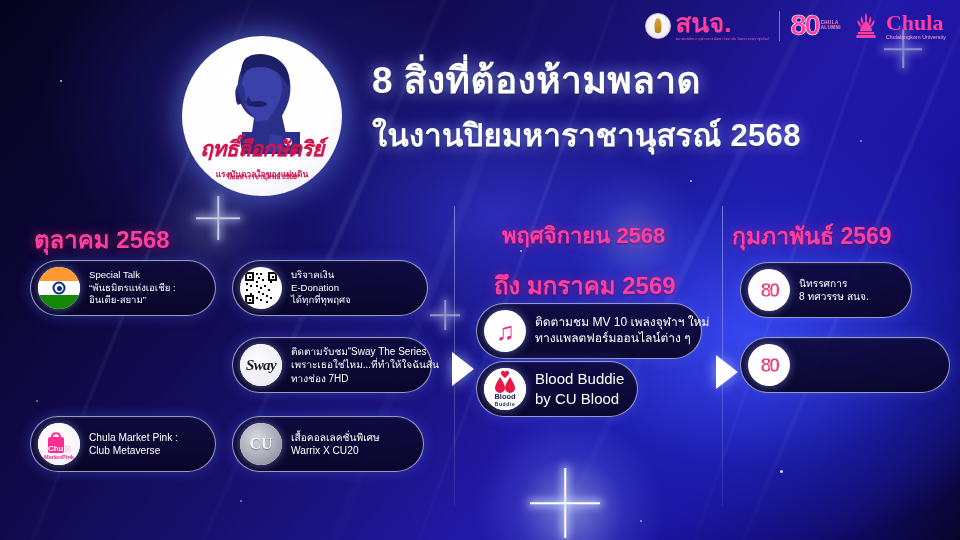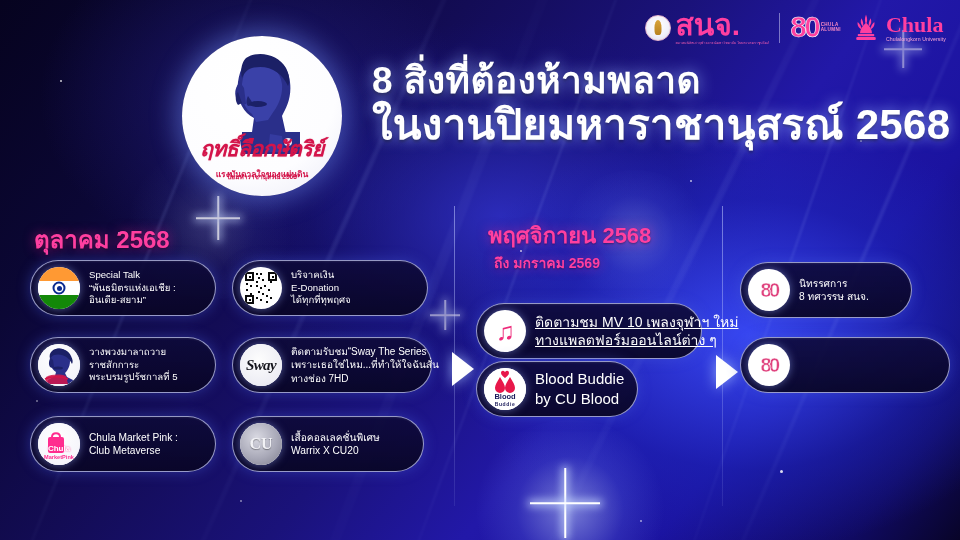--- a/index.html
+++ b/index.html
@@ -85,42 +85,42 @@
   }
 
   .title-block { position: absolute; left: 372px; top: 62px; }
   .title-line1 {
     color: #ffffff; font-size: 37px; font-weight: bold; line-height: 1.04;
     letter-spacing: 0.5px;
     text-shadow: 0 0 16px rgba(150,175,255,0.85), 0 2px 3px rgba(0,0,0,0.45);
     white-space: nowrap;
   }
   .title-line2 {
-    color: #ffffff; font-size: 42px; font-weight: bold; line-height: 1.1;
-    margin-top: 2px; letter-spacing: 0.3px;
+    color: #ffffff; font-size: 31px; font-weight: bold; line-height: 1.1;
+    margin-top: 19px; letter-spacing: 0.3px;
     text-shadow: 0 0 14px rgba(150,175,255,0.8), 0 2px 3px rgba(0,0,0,0.45);
     white-space: nowrap;
   }
 
   
   .logos { position: absolute; right: 14px; top: 10px; display: flex; align-items: center; gap: 10px; }
   .logo-sanj { display: flex; align-items: center; gap: 4px; }
   .sanj-seal {
     width: 26px; height: 26px; border-radius: 50%;
     background: radial-gradient(circle at 50% 40%, #fff 0%, #f2f2fa 55%, #d8d8ea 100%);
     border: 1.2px solid #e8b8cf;
     position: relative; flex: 0 0 auto;
   }
   .sanj-seal::after {
     content: ""; position: absolute; left: 50%; top: 4px;
     transform: translateX(-50%);
     width: 7px; height: 15px; border-radius: 50% 50% 35% 35%;
     background: linear-gradient(#d8a33a, #b8821f);
   }
-  .sanj-text { color: #ff3fa0; font-size: 30px; font-weight: bold; line-height: 1; }
+  .sanj-text { color: #ff3fa0; font-size: 26px; font-weight: bold; line-height: 1; }
   .sanj-caption { color: #ff5fb0; font-size: 3.4px; line-height: 1; margin-top: 2px; white-space: nowrap; letter-spacing: .1px; }
   .logo-div { width: 1px; height: 30px; background: rgba(200,200,240,0.55); }
 
   .logo-80 { display: flex; align-items: center; gap: 2px; }
   .eighty {
     color: #ff3fa0; font-size: 29px; font-weight: bold; line-height: 1;
     letter-spacing: -2px;
     -webkit-text-stroke: 0.6px #ffffff;
   }
   .eighty-sub { display: flex; flex-direction: column; line-height: 1.05; }
@@ -353,39 +353,20 @@
         </div>
       <div class="flag-wheel"></div>
     </div>
     <div class="card-text xs">
       <span class="ln">Special Talk</span>
       <span class="ln">“พันธมิตรแห่งเอเชีย :</span>
       <span class="ln">อินเดีย-สยาม”</span>
     </div>
   </div>
 
-  <div class="card" style="left:30px; top:337px; width:186px;">
-    <div class="card-icon">
-      <div class="king-icon">
-        <svg viewBox="0 0 42 42" width="42" height="42">
-          <path d="M18 5 C26 3 32 9 32 17 C32 23 29 27 27 29 L29 33 L35 36 L36 40 L9 40 L10 36 L17 32 L18 28 C13 25 11 19 12 14 C13 9 15 6 18 5 Z" fill="#2a2f8a"></path>
-          <path d="M13 14 C11 16 10 20 12 23 C13 24 15 24 16 23 L15 16 Z" fill="#1f2470"></path>
-          <ellipse cx="20" cy="24" rx="5" ry="1.6" fill="#1b2066"></ellipse>
-          <path d="M14 7 C20 2 30 5 33 12 C35 16 35 18 34 20 C31 13 24 9 16 11 C14 12 13 13 12 15 C11 11 12 9 14 7 Z" fill="#1b2066"></path>
-          <path d="M8 33 C14 30 22 30 28 32 L30 40 L7 40 Z" fill="#d3144a" opacity=".85"></path>
-          <path d="M7 35 C13 32 23 32 30 35" stroke="#d3144a" stroke-width="1.6" fill="none"></path>
-        </svg>
-      </div>
-    </div>
-    <div class="card-text xs">
-      <span class="ln">วางพวงมาลาถวาย</span>
-      <span class="ln">ราชสักการะ</span>
-      <span class="ln">พระบรมรูปรัชกาลที่ 5</span>
-    </div>
-  </div>
 
   <div class="card" style="left:30px; top:416px; width:186px;">
     <div class="card-icon">
       <div class="market-icon">
         <svg viewBox="0 0 42 42" width="42" height="42">
           <path d="M12 14 h12 a2 2 0 0 1 2 2 v12 a2 2 0 0 1 -2 2 h-12 a2 2 0 0 1 -2 -2 v-12 a2 2 0 0 1 2 -2 Z" fill="#ff2d8f"></path>
           <path d="M14 14 C14 9 22 9 22 14" stroke="#ff2d8f" stroke-width="2" fill="none"></path>
         </svg>
         <div class="icon-label" style="bottom:12px;color:#ffffff;font-size:8px;text-shadow:0 0 2px #ff2d8f;">Chula</div>
         <div class="icon-label" style="bottom:4px;color:#ff2d8f;font-size:5.6px;">MarketPink</div>
@@ -455,28 +436,28 @@
       <div class="cu-icon">CU</div>
     </div>
     <div class="card-text sm">
       <span class="ln">เสื้อคอลเลคชั่นพิเศษ</span>
       <span class="ln">Warrix X CU20</span>
     </div>
   </div>
 
   <div class="arrow" style="left:452px; top:352px;"></div>
 
-  <div class="col-head" style="left:488px; top:218px; font-size:22px;">พฤศจิกายน 2568</div>
-  <div class="col-head" style="left:494px; top:252px; font-size:14px;">ถึง มกราคม 2569</div>
+  <div class="col-head" style="left:502px; top:218px; font-size:22px;">พฤศจิกายน 2568</div>
+  <div class="col-head" style="left:494px; top:266px; font-size:24px;">ถึง มกราคม 2569</div>
 
   <div class="card" style="left:476px; top:303px; width:226px;">
     <div class="card-icon">
       <div class="music-icon">♫</div>
     </div>
-    <div class="card-text" style="font-size:14px;text-decoration:underline;">
+    <div class="card-text" style="font-size:12px;">
       <span class="ln">ติดตามชม MV 10 เพลงจุฬาฯ ใหม่</span>
       <span class="ln">ทางแพลตฟอร์มออนไลน์ต่าง ๆ</span>
     </div>
   </div>
 
   <div class="card" style="left:476px; top:361px; width:162px;">
     <div class="card-icon">
       <div class="blood-icon">
         <svg viewBox="0 0 42 42" width="42" height="42">
           <path d="M16 9 C13 14 11 17 11 20 a5 5 0 0 0 10 0 C21 17 19 14 16 9 Z" fill="#e8174a"></path>
@@ -488,20 +469,21 @@
       </div>
     </div>
     <div class="card-text">
       <span class="ln">Blood Buddie</span>
       <span class="ln">by CU Blood</span>
     </div>
   </div>
 
   <div class="arrow" style="left:716px; top:355px;"></div>
 
+  <div class="col-head" style="left:732px; top:218px; font-size:23px;">กุมภาพันธ์ 2569</div>
 
   <div class="card" style="left:740px; top:262px; width:172px;">
     <div class="card-icon">
       <div class="eighty-icon">80</div>
     </div>
     <div class="card-text sm">
       <span class="ln">นิทรรศการ</span>
       <span class="ln">8 ทศวรรษ สนจ.</span>
     </div>
   </div>

